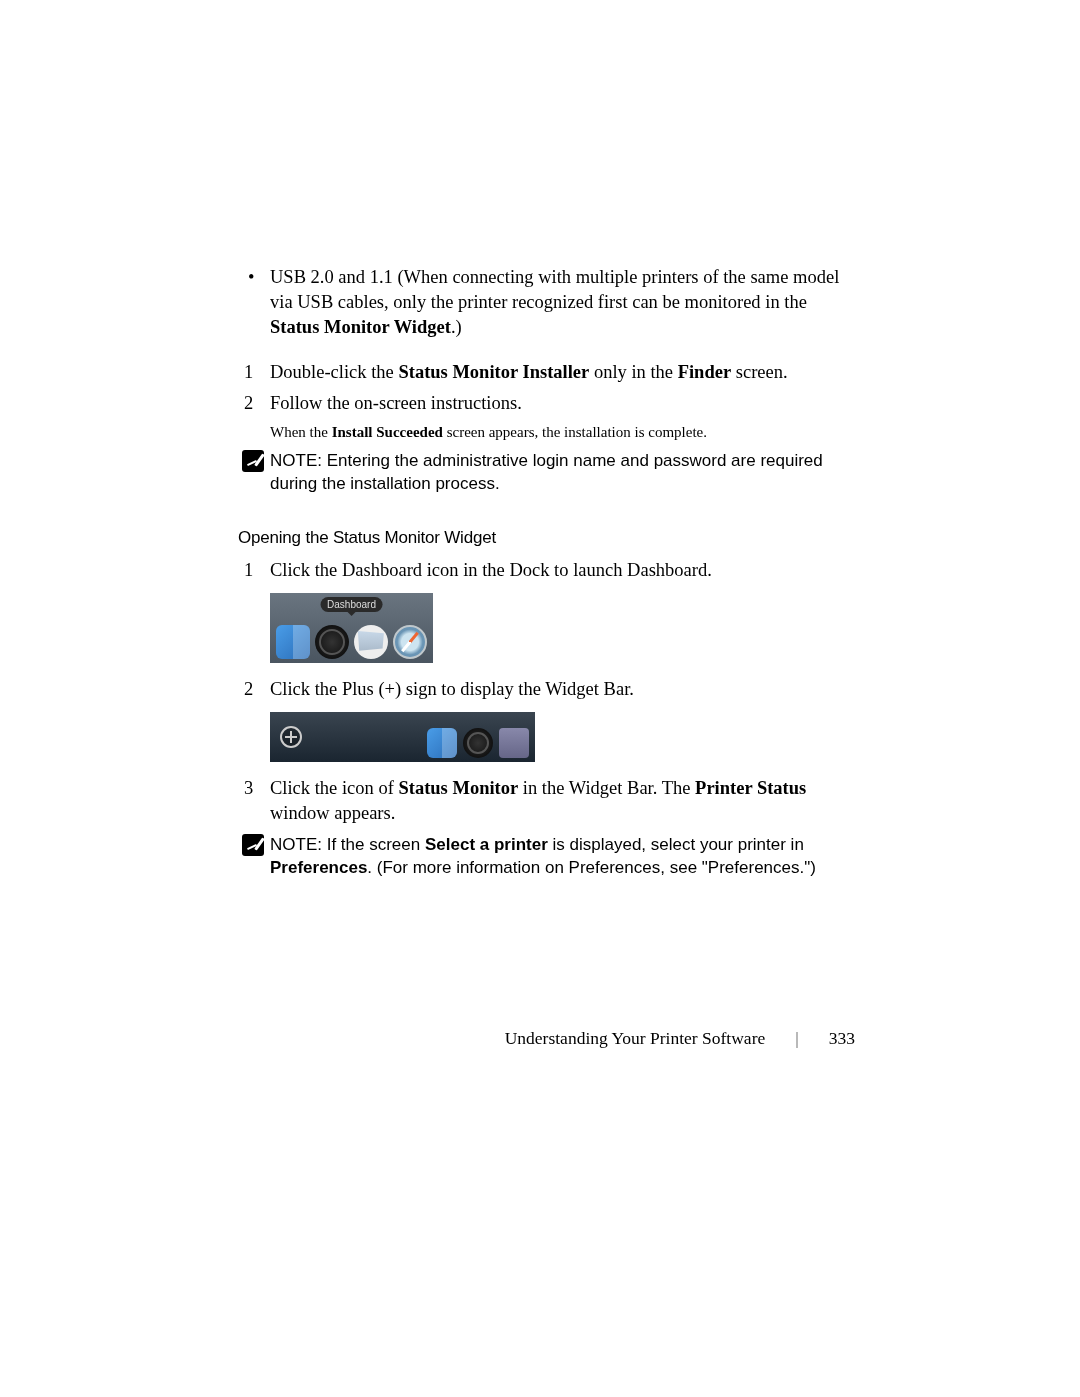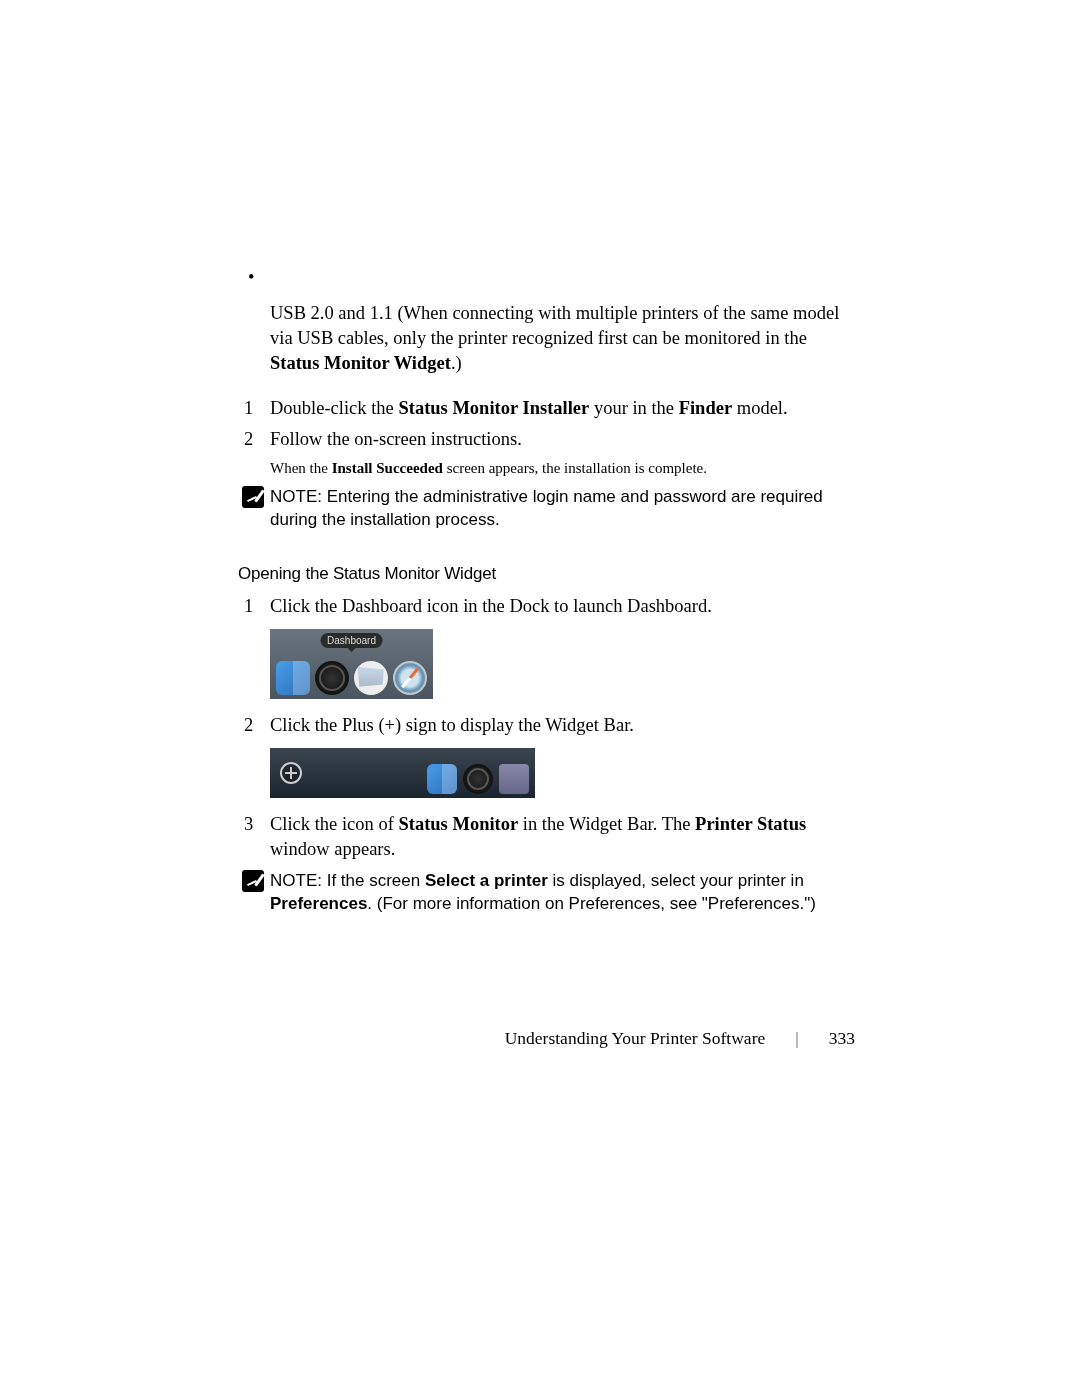--- a/index.html
+++ b/index.html
@@ -21,21 +21,20 @@
       margin-bottom: 20px;
     }
     .bullet-marker {
       width: 32px;
       flex-shrink: 0;
       text-align: left;
       padding-left: 10px;
     }
     .bullet-text {
       flex: 1;
-      margin-top: 36px;
     }
     .h2 {
       font-family: Arial, Helvetica, sans-serif;
       font-weight: bold;
       font-size: 20px;
       margin-bottom: 12px;
       letter-spacing: -0.2px;
     }
     .h3 {
       font-family: Arial, Helvetica, sans-serif;
@@ -229,21 +228,21 @@
     <div class="bullet-marker">•</div>
     <div class="bullet-text">
       <span>USB 2.0 and 1.1 (When connecting with multiple printers of the same model via USB cables, only the printer recognized first can be monitored in the </span><span class="bold">Status Monitor Widget</span><span>.)</span>
     </div>
   </div>
 
 
   <div class="num-item">
     <div class="num-marker">1</div>
     <div class="num-text">
-      <span>Double-click the </span><span class="bold">Status Monitor Installer</span><span> your in the </span><span class="bold">Finder</span><span> model.</span>
+      <span>Double-click the </span><span class="bold">Status Monitor Installer</span><span> only in the </span><span class="bold">Finder</span><span> screen.</span>
     </div>
   </div>
 
   <div class="num-item">
     <div class="num-marker">2</div>
     <div class="num-text">Follow the on-screen instructions.</div>
   </div>
 
   <div class="sub-text">
     <span>When the </span><span class="bold">Install Succeeded</span><span> screen appears, the installation is complete.</span>

